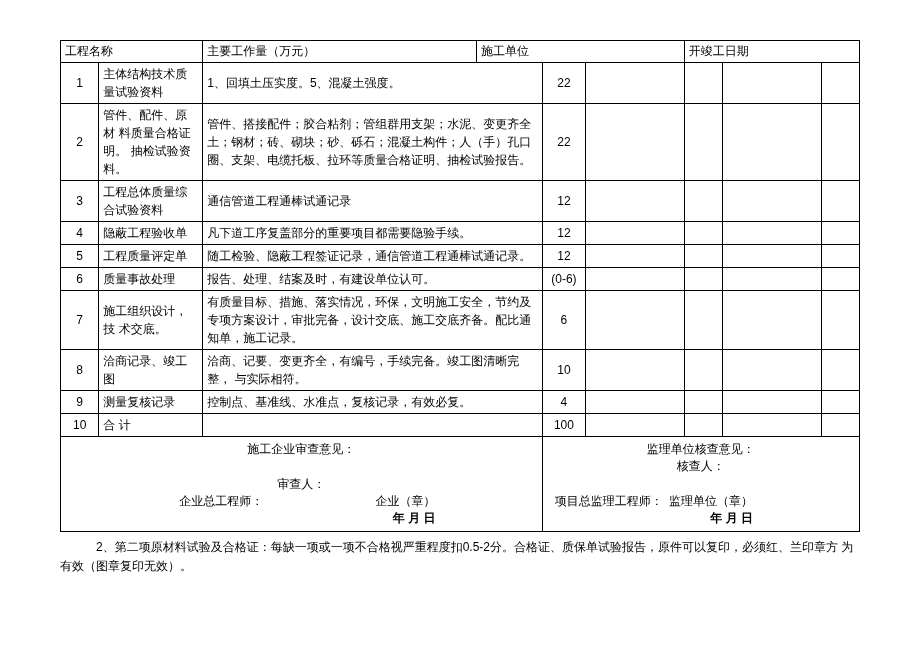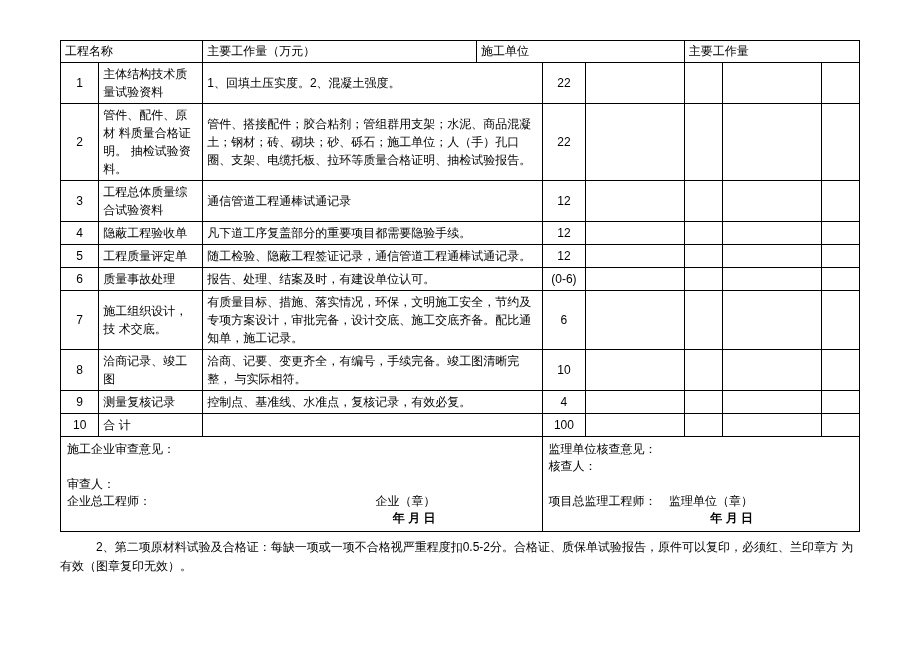--- a/index.html
+++ b/index.html
@@ -2,21 +2,21 @@
 <html><head>
   <meta charset="utf-8">
   <style>
     * { box-sizing: border-box; margin: 0; padding: 0; }
     body { font-family: "SimSun", "Microsoft YaHei", sans-serif; font-size: 12px; background: #fff; padding: 40px 60px; color: #000; }
     table { border-collapse: collapse; width: 100%; table-layout: fixed; padding-left: 36px; }
     td, th { border: 1px solid #000; padding: 2px 4px; vertical-align: middle; text-align: center; font-weight: normal; }
     .left { text-align: left; }
     .header-row td { height: 18px; }
     .main-row td { line-height: 1.5; }
-    .footer-cell { text-align: left; padding: 4px 6px; vertical-align: top; height: 80px; }
+    .footer-cell { text-align: center; padding: 4px 6px; vertical-align: top; height: 80px; }
     .notes { margin-top: 6px; font-size: 12px; line-height: 1.6; }
     .notes p { margin: 0; padding-left: 0; }
     .indent { text-indent: 3em; }
     .seal { display: inline-block; float: right; margin-right: 100px; }
     .date { display: inline-block; float: right; margin-right: 100px; font-weight: bold; }
   </style>
 </head>
 <body>
 
 <table>
@@ -31,40 +31,40 @@
     <col style="width:35px">
     <col style="width:90px">
     <col style="width:35px">
   </colgroup>
 
   <tbody>
       <tr class="header-row">
     <td colspan="2" class="left">工程名称</td>
     <td colspan="2" class="left">主要工作量（万元）</td>
     <td colspan="3" class="left">施工单位</td>
-    <td colspan="3" class="left">主要工作量</td>
+    <td colspan="3" class="left">开竣工日期</td>
   </tr>
 
 
   </tbody>
     <tbody id="rows-body">
       <tr class="main-row">
         <td>1</td>
         <td class="left">主体结构技术质  量试验资料</td>
-        <td colspan="3" class="left">1、回填土压实度。2、混凝土强度。</td>
+        <td colspan="3" class="left">1、回填土压实度。5、混凝土强度。</td>
         <td>22</td>
         <td></td>
         <td></td>
         <td></td>
         <td></td>
       </tr>
       <tr class="main-row">
         <td>2</td>
         <td class="left">管件、配件、原材 料质量合格证明。 抽检试验资料。</td>
-        <td colspan="3" class="left">管件、搭接配件；胶合粘剂；管组群用支架；水泥、商品混凝  土；钢材；砖、砌块；砂、砾石；施工单位；人（手）孔口  圈、支架、电缆托板、拉环等质量合格证明、抽检试验报告。</td>
+        <td colspan="3" class="left">管件、搭接配件；胶合粘剂；管组群用支架；水泥、变更齐全  土；钢材；砖、砌块；砂、砾石；混凝土构件；人（手）孔口  圈、支架、电缆托板、拉环等质量合格证明、抽检试验报告。</td>
         <td>22</td>
         <td></td>
         <td></td>
         <td></td>
         <td></td>
       </tr>
       <tr class="main-row">
         <td>3</td>
         <td class="left">工程总体质量综  合试验资料</td>
         <td colspan="3" class="left">通信管道工程通棒试通记录</td>

